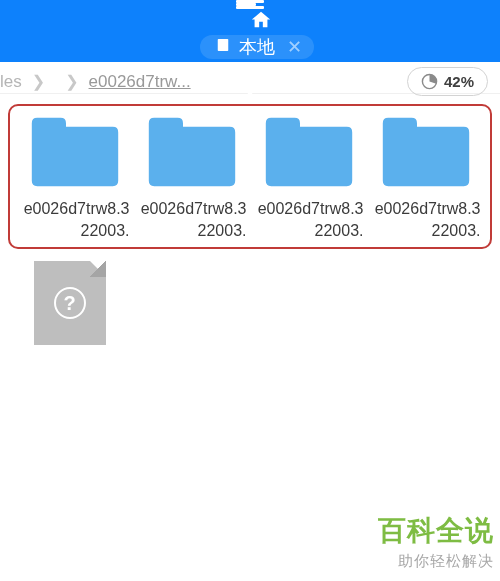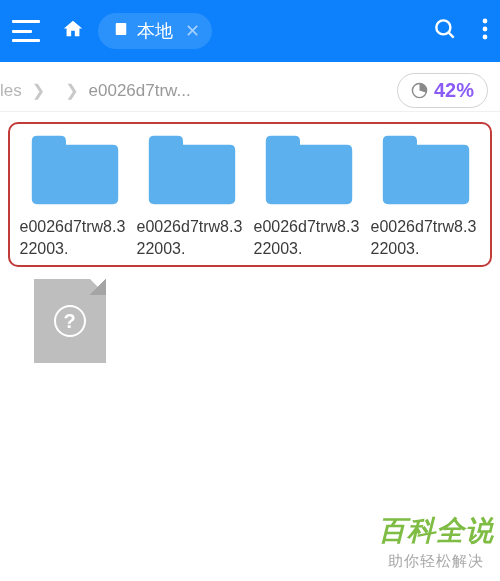--- a/index.html
+++ b/index.html
@@ -14,20 +14,21 @@
       background: #ffffff;
       position: relative;
       overflow: hidden;
     }
     .header {
       background: #0d81fc;
       height: 62px;
       display: flex;
       align-items: center;
       padding: 0 12px;
+      flex-direction: column;
     }
     .hamburger-icon {
       width: 28px;
       height: 22px;
       display: flex;
       flex-direction: column;
       justify-content: space-between;
       cursor: pointer;
     }
     .hamburger-icon span {
@@ -71,50 +72,51 @@
       flex: 1;
     }
     .search-icon {
       margin-right: 24px;
       cursor: pointer;
     }
     .overflow-icon {
       cursor: pointer;
     }
     .breadcrumb-bar {
-      height: 50px;
+      height: 32px;
       display: flex;
       align-items: center;
       padding: 8px 12px 0 0;
       border-bottom: 1px solid #f0f0f0;
     }
     .crumb {
       font-size: 17px;
       cursor: pointer;
     }
     .crumb.dim {
       color: #b5b5b5;
     }
     .crumb.active {
       color: #999999;
+      text-decoration: underline;
     }
     .chevron {
       color: #c8c8c8;
       margin: 0 10px;
       font-size: 16px;
     }
     .storage-pill {
       display: flex;
       align-items: center;
       border: 1px solid #d3d3d3;
       border-radius: 18px;
       padding: 5px 13px;
-      font-size: 20px;
+      font-size: 15px;
       font-weight: bold;
-      color: #8b5cf6;
+      color: #404040;
       cursor: pointer;
     }
     .storage-pill svg {
       margin-right: 6px;
     }
     .content {
       padding: 10px 8px;
     }
     .highlight-box {
       border: 2px solid #c13b38;
@@ -178,44 +180,42 @@
       display: flex;
       align-items: center;
       justify-content: center;
       color: #ffffff;
       font-size: 20px;
       font-weight: bold;
     }
     .file-label {
       font-size: 16px;
       line-height: 1.35;
-      text-align: left;
+      text-align: right;
       color: #3b3b3b;
       word-break: break-all;
       max-width: 110px;
     }
     .watermark {
       position: absolute;
       bottom: 10px;
       right: 6px;
       text-align: right;
     }
     .watermark-title {
       font-size: 28px;
       font-weight: bold;
       color: #7ebc43;
       letter-spacing: 1px;
-      font-style: italic;
     }
     .watermark-sub {
       font-size: 15px;
       color: #a7a7a7;
       letter-spacing: 1px;
       margin-top: 2px;
-      text-align: center;
     }
   </style>
 </head>
 <body>
 
 <div class="header">
   <div class="hamburger-icon">
     <span></span>
       <span></span>
       <span></span>

